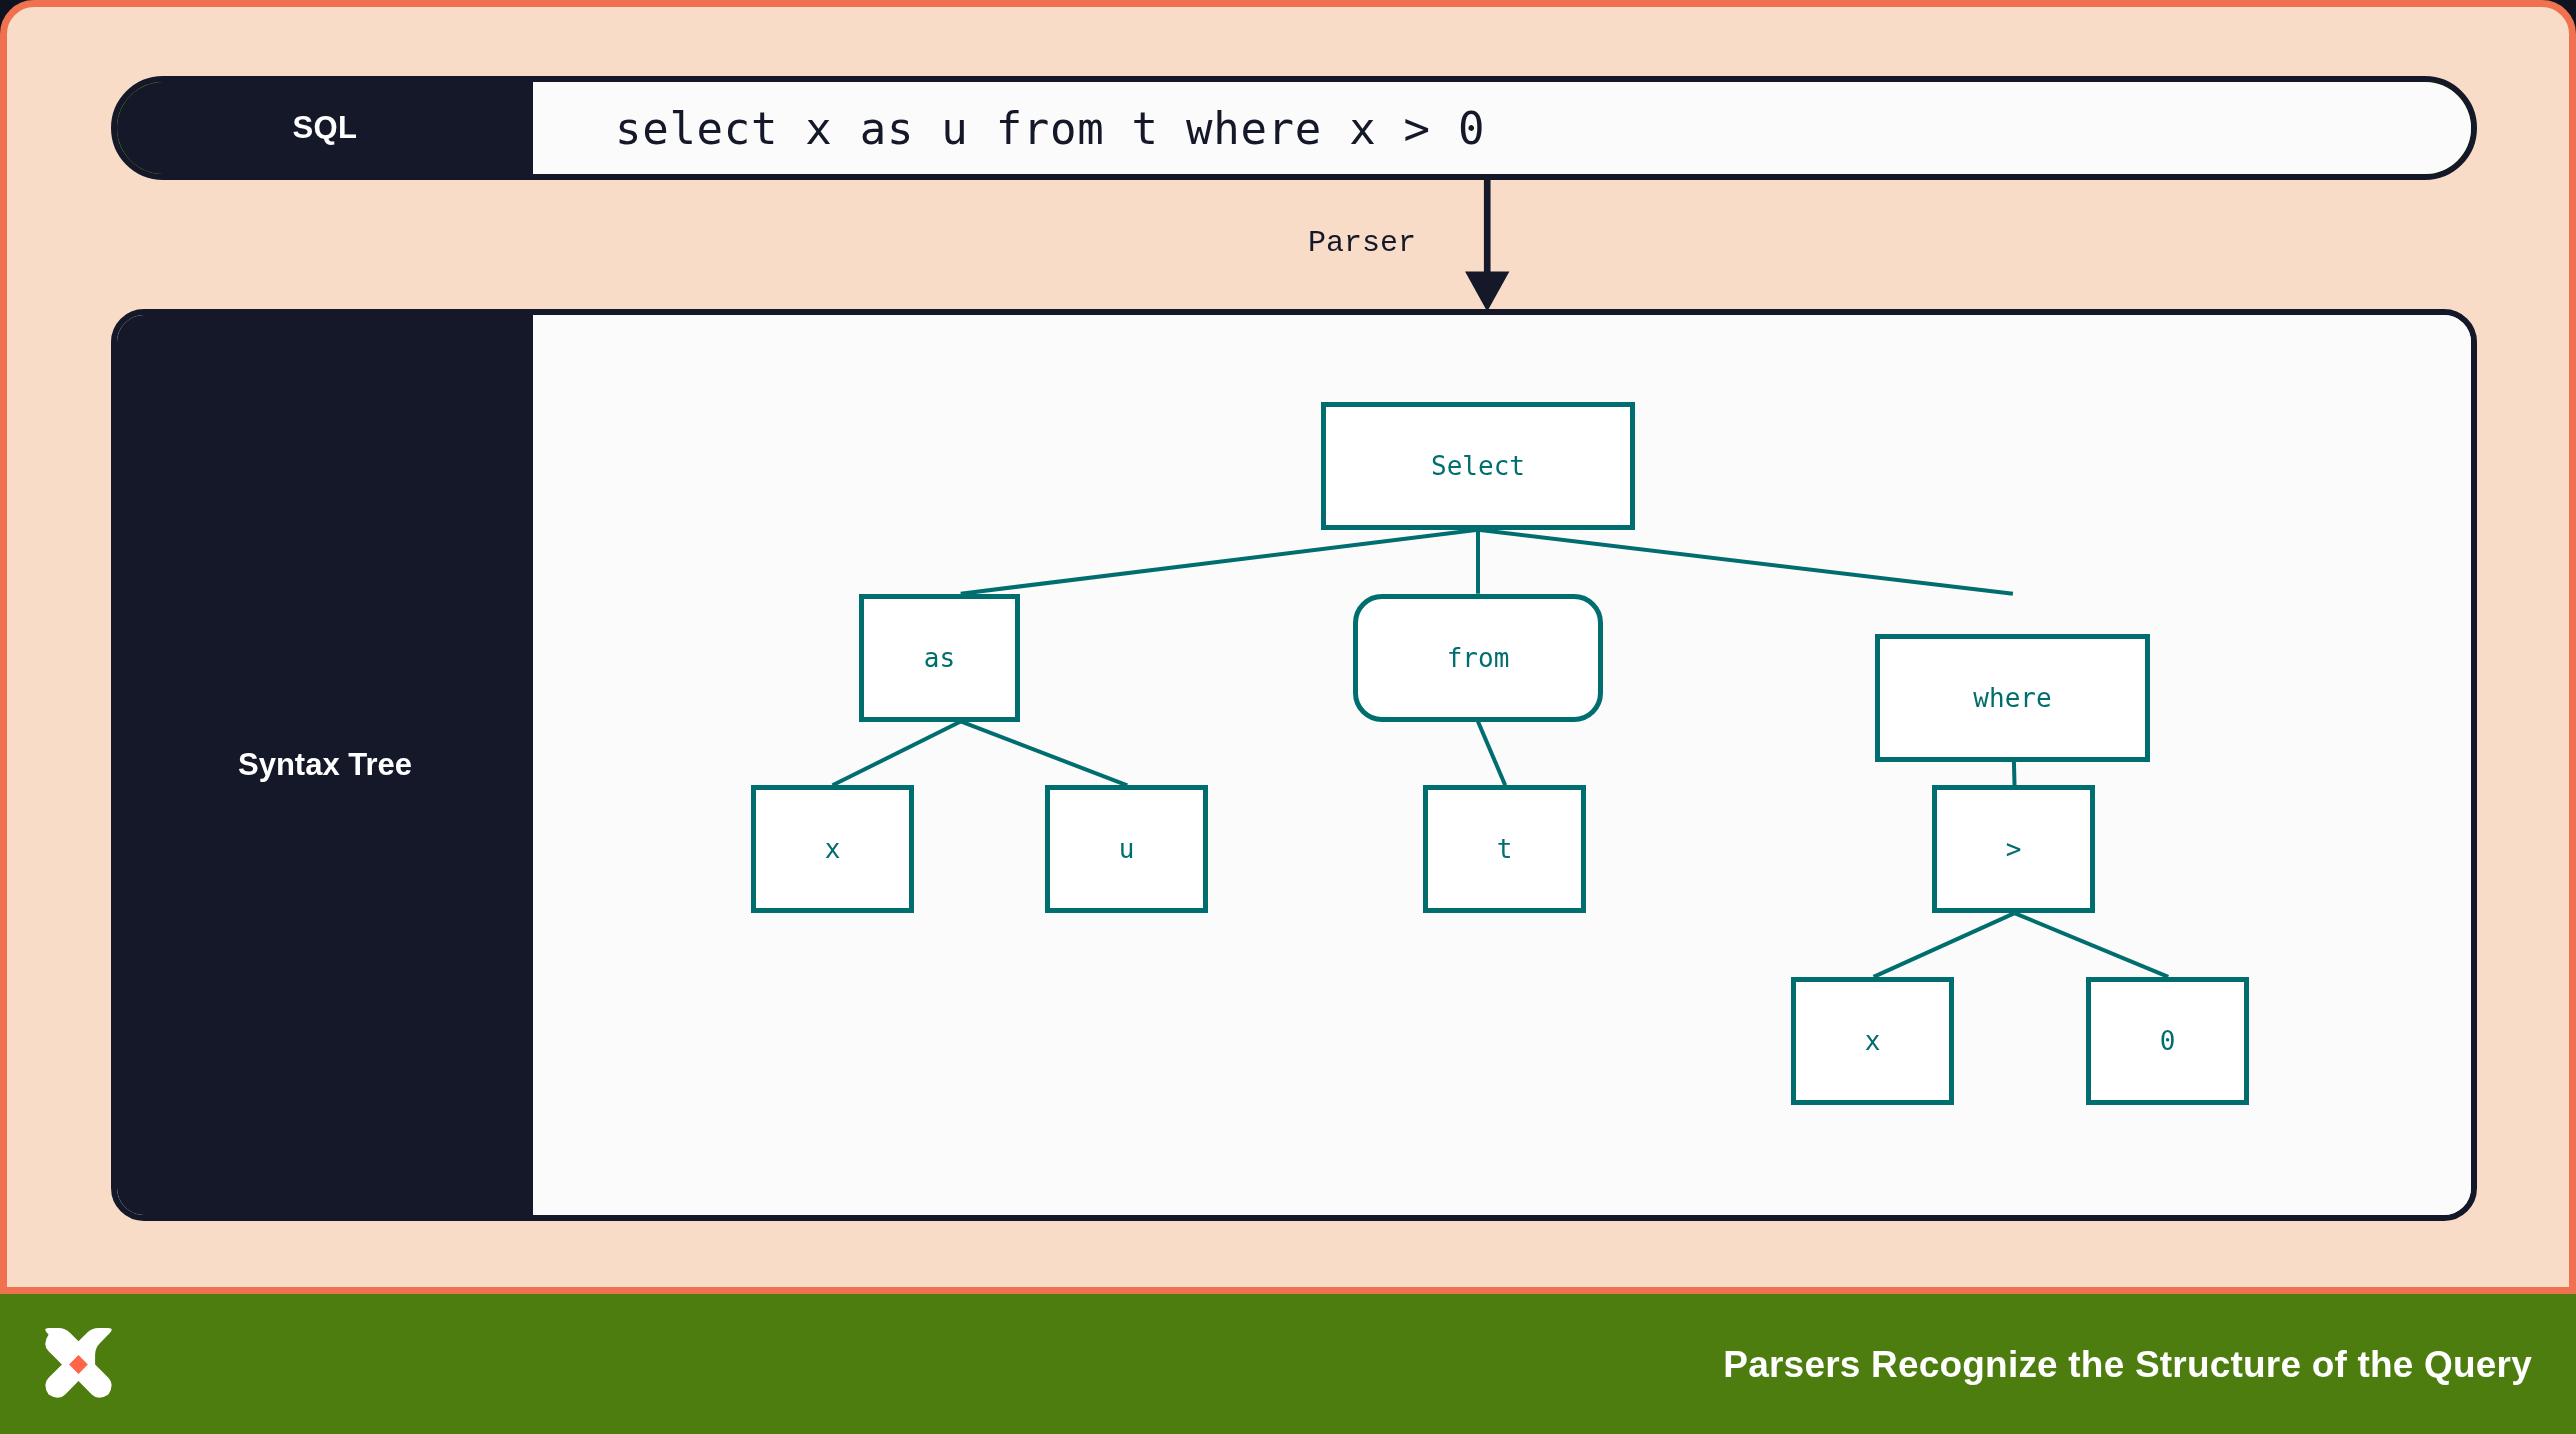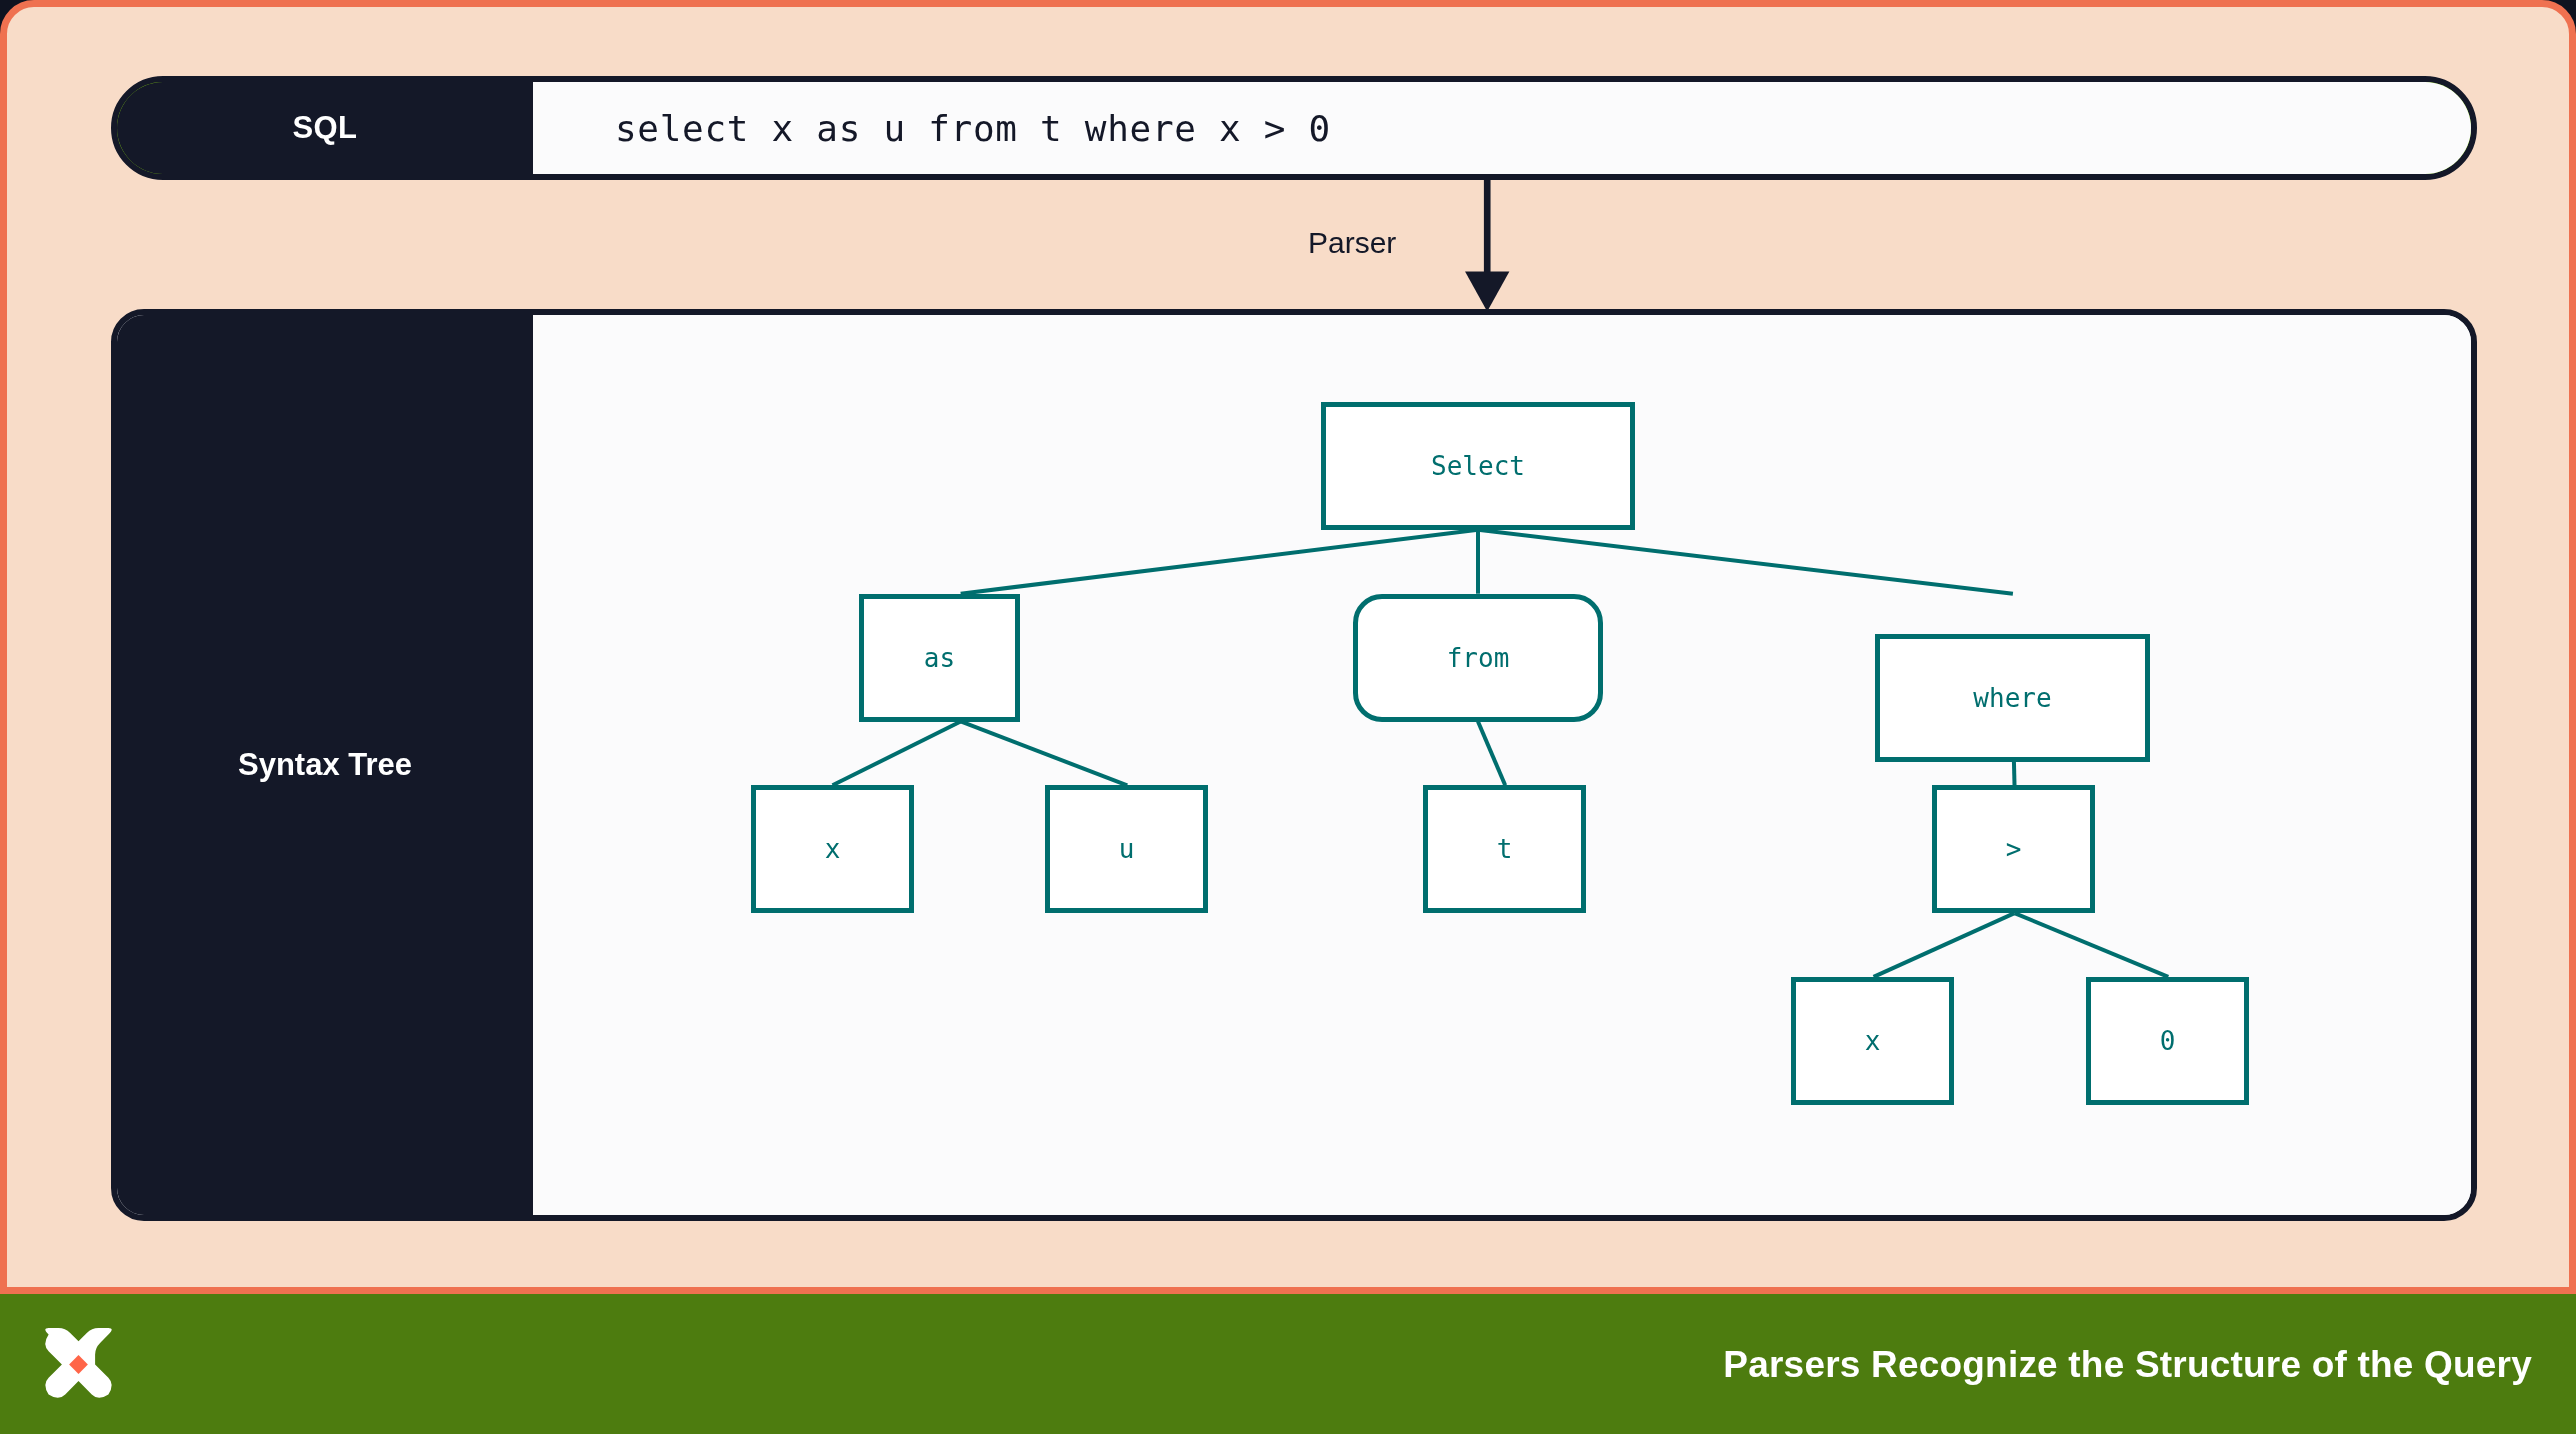--- a/index.html
+++ b/index.html
@@ -59,38 +59,38 @@
     flex: 0 0 auto;
   }
   .sql-query {
     flex: 1 1 auto;
     background: #FBFBFC;
     display: flex;
     align-items: center;
     padding-left: 82px;
     color: #141828;
     font-family: "DejaVu Sans Mono", monospace;
-    font-size: 36px;
+    font-size: 44px;
     letter-spacing: 0.7px;
     white-space: nowrap;
   }
 
   
   .parser-arrow {
     position: absolute;
     left: 1289px;
     top: 173px;
     width: 245px;
     height: 133px;
   }
   .parser-label {
     position: absolute;
     left: 1301px;
     top: 219px;
-    font-family: Liberation Sans, sans-serif;
+    font-family: Liberation Mono, monospace;
     font-size: 30px;
     color: #141828;
     white-space: nowrap;
   }
 
   
   .tree-panel {
     position: absolute;
     left: 104px;
     top: 302px;

